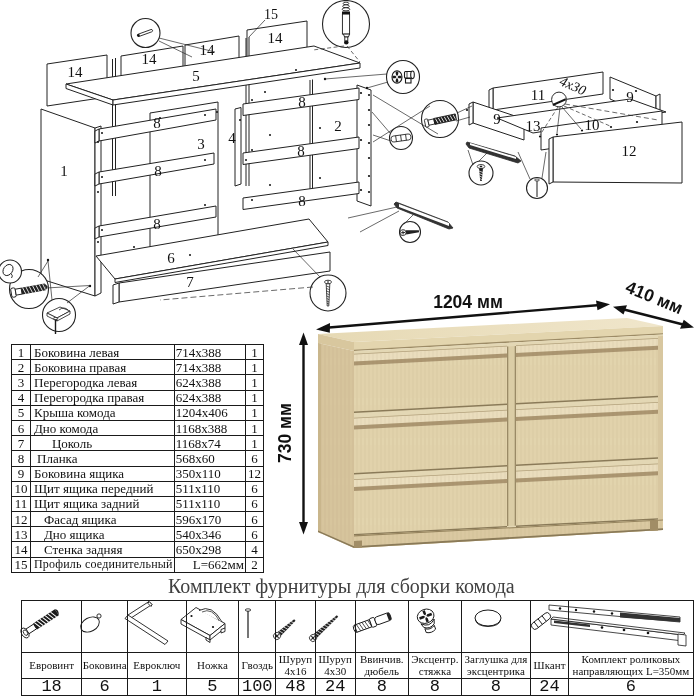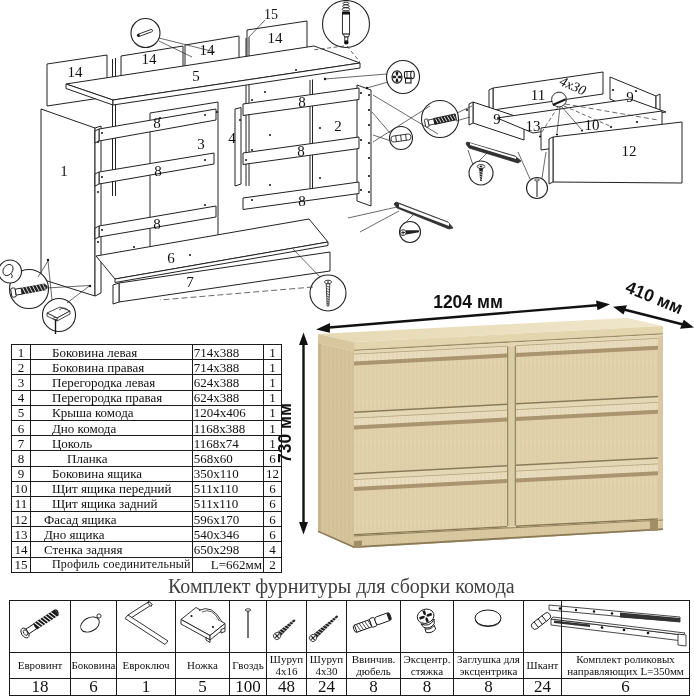--- a/index.html
+++ b/index.html
@@ -5,26 +5,26 @@
 html,body{margin:0;padding:0;background:#fff;}
 #page{position:relative;width:694px;height:700px;background:#fff;overflow:hidden;
   font-family:"Liberation Serif",serif;}
 #page svg{position:absolute;left:0;top:0;}
 #parts{position:absolute;left:11px;top:344px;border-collapse:collapse;table-layout:fixed;}
 #parts td{border:1px solid #1a1a1a;font-size:13px;line-height:13px;height:14.2px;
   padding:0 1px;white-space:nowrap;overflow:hidden;color:#111;}
 #parts td.n{text-align:center;padding:0;}
 #parts td.s{text-align:left;}
 #parts td.q{text-align:center;padding:0;}
-#parts td.nm{padding-left:21px;}
+#parts td.nm{padding-left:3px;}
 #title{position:absolute;left:168px;top:574.5px;font-size:20px;color:#404040;white-space:nowrap;}
-#hw{position:absolute;left:9px;top:600px;border-collapse:collapse;table-layout:fixed;}
+#hw{position:absolute;left:21px;top:600px;border-collapse:collapse;table-layout:fixed;}
 #hw td{border:1px solid #1a1a1a;color:#111;text-align:center;vertical-align:middle;padding:0;overflow:hidden;}
 #hw tr.lbl td{font-size:11px;line-height:11.5px;height:25px;}
-#hw tr.qty td{font-size:17px;height:16px;line-height:16px;}
+#hw tr.qty td{font-size:17px;height:16px;line-height:16px;font-family:Liberation Mono, monospace;}
 #hw tr.ico td{height:51px;}
 </style>
 </head>
 <body>
 <div id="page">
 <svg width="694" height="700" viewBox="0 0 694 700">
 <defs>
 <pattern id="grain" width="4" height="40" patternUnits="userSpaceOnUse">
  <rect width="4" height="40" fill="none"></rect>
  <line x1="1" y1="0" x2="1" y2="40" stroke="rgba(150,125,85,0.13)" stroke-width="1"></line>
@@ -543,21 +543,21 @@
           <td class="q">1</td>
         </tr>
 <tr>
           <td class="n">7</td>
           <td class="nm" style="padding-left:21px">Цоколь</td>
           <td class="s">1168x74</td>
           <td class="q">1</td>
         </tr>
 <tr>
           <td class="n">8</td>
-          <td class="nm" style="padding-left:36px">Планка</td>
+          <td class="nm" style="padding-left:6px">Планка</td>
           <td class="s">568x60</td>
           <td class="q">6</td>
         </tr>
 <tr>
           <td class="n">9</td>
           <td class="nm">Боковина ящика</td>
           <td class="s">350x110</td>
           <td class="q">12</td>
         </tr>
 <tr>

